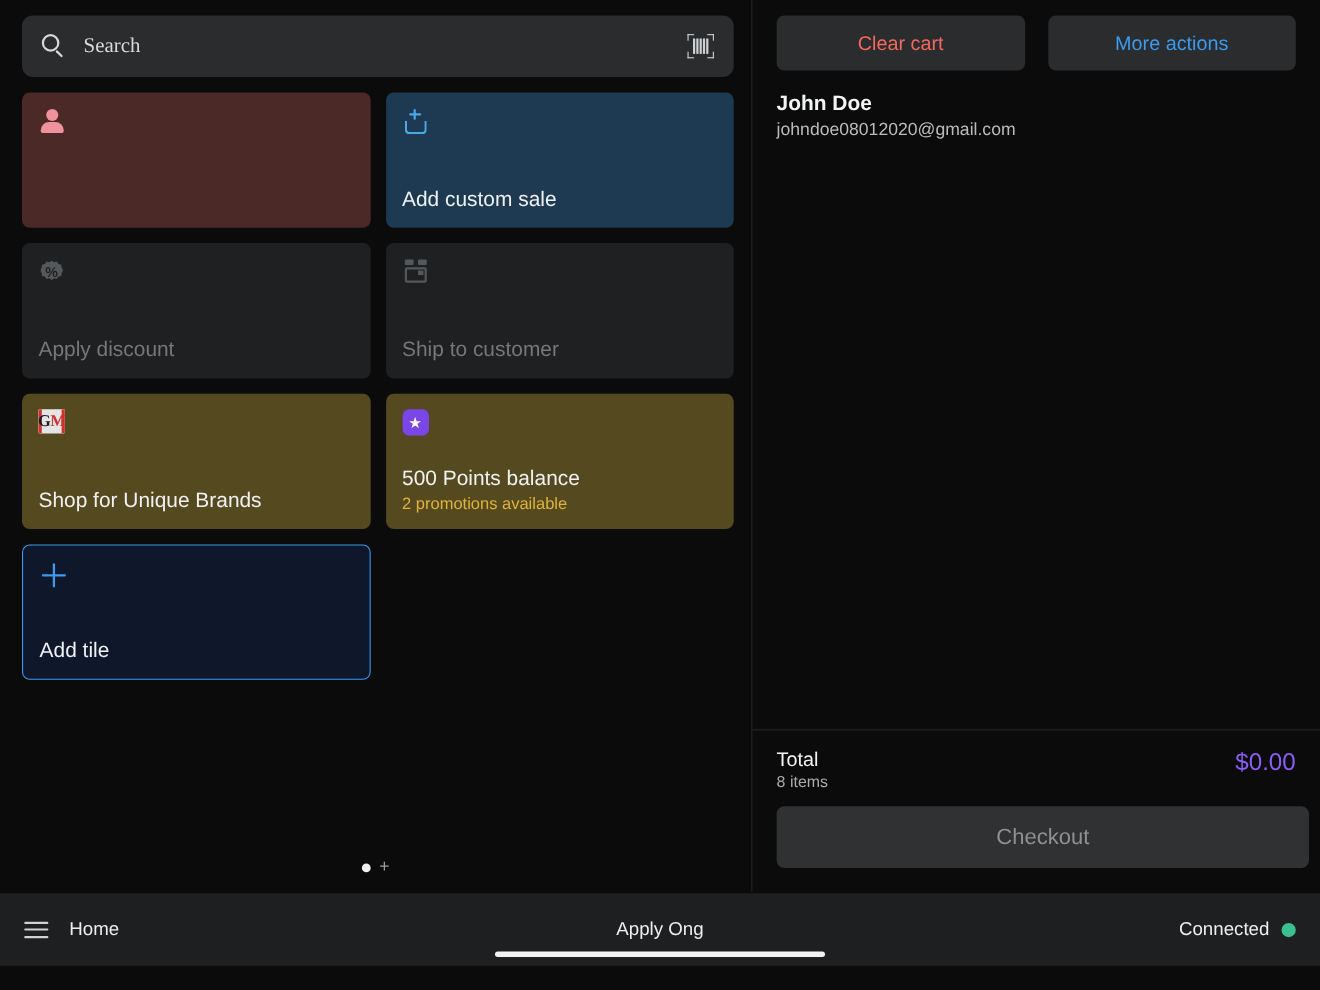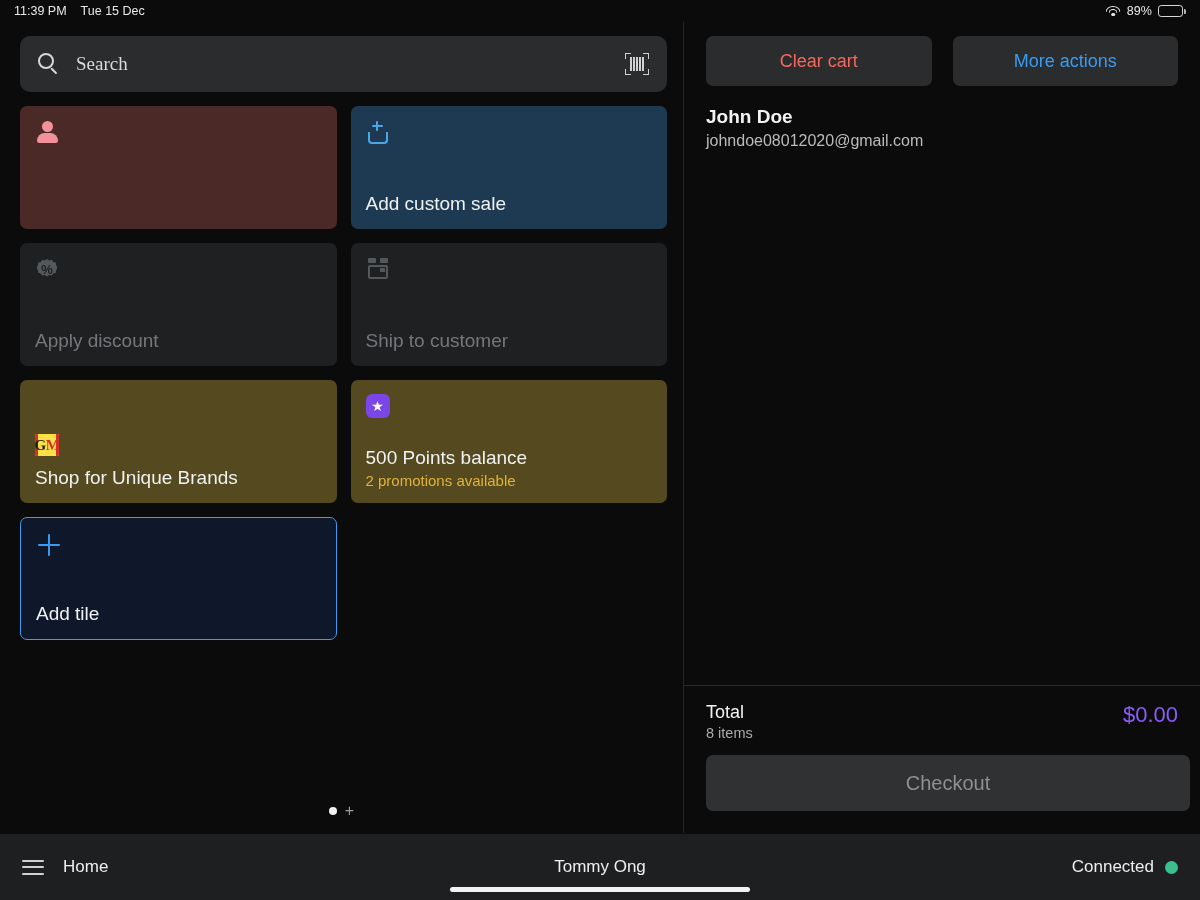--- a/index.html
+++ b/index.html
@@ -152,23 +152,23 @@
   .ico-ship .box {
     position:absolute; left:2px; top:8px; width:20px; height:14px;
     border:2.1px solid #55585b; border-radius:2px;
   }
   .ico-ship .slot {
     position:absolute; left:14px; top:11px; width:5px; height:4px;
     background:#55585b;
   }
   
   .ico-gm {
-    width:24px; height:22px; background:#fde047; border-radius:1px;
+    width:24px; height:22px; background:#e5e5e5; border-radius:1px;
     display:flex; align-items:center; justify-content:center;
-    position:relative; overflow:hidden;margin-top:40px;
+    position:relative; overflow:hidden;
   }
   .ico-gm .bar { position:absolute; top:0; bottom:0; width:3px; background:#d3302c; }
   .ico-gm .bar.l { left:0; }
   .ico-gm .bar.r { right:0; }
   .ico-gm .txt {
     position:relative; z-index:2; font-family:"Liberation Serif", serif;
     font-weight:bold; font-size:15px; letter-spacing:-0.5px; line-height:1;
   }
   .ico-gm .g { color:#1d1d1d; }
   .ico-gm .m { color:#d3302c; }
@@ -246,38 +246,20 @@
   .home-indicator {
     position:absolute; bottom:8px; left:50%; transform:translateX(-50%);
     width:300px; height:5px; background:#f2f2f2; border-radius:3px;
   }
 </style>
 </head>
 <body>
 
 <div id="app">
 
-  <div class="statusbar">
-    <div class="sb-left">
-      <span>11:39 PM</span>
-      <span>Tue 15 Dec</span>
-    </div>
-    <div class="sb-right">
-      <span class="wifi-icon">
-        <i class="a"></i>
-          <i class="b"></i>
-          <i class="c"></i>
-      </span>
-      <span>89%</span>
-      <span class="batt">
-        <span class="batt-body"><span class="batt-fill"></span></span>
-        <span class="batt-cap"></span>
-      </span>
-    </div>
-  </div>
 
   <div class="body-wrap">
 
     <div class="left-pane">
 
       <div class="searchbar">
         <span class="search-ico">
           <span class="ring"></span>
             <span class="hdl"></span>
         </span>
@@ -404,21 +386,21 @@
 
   <div class="bottombar">
     <div class="bb-left">
       <span class="hamburger">
         <span></span>
           <span></span>
           <span></span>
       </span>
       <span class="bb-home">Home</span>
     </div>
-    <div class="bb-center">Tommy Ong</div>
+    <div class="bb-center">Apply Ong</div>
     <div class="bb-right">
       <span class="bb-conn">Connected</span>
       <span class="conn-dot"></span>
     </div>
     <div class="home-indicator"></div>
   </div>
 
 </div>
 
 </body></html>

